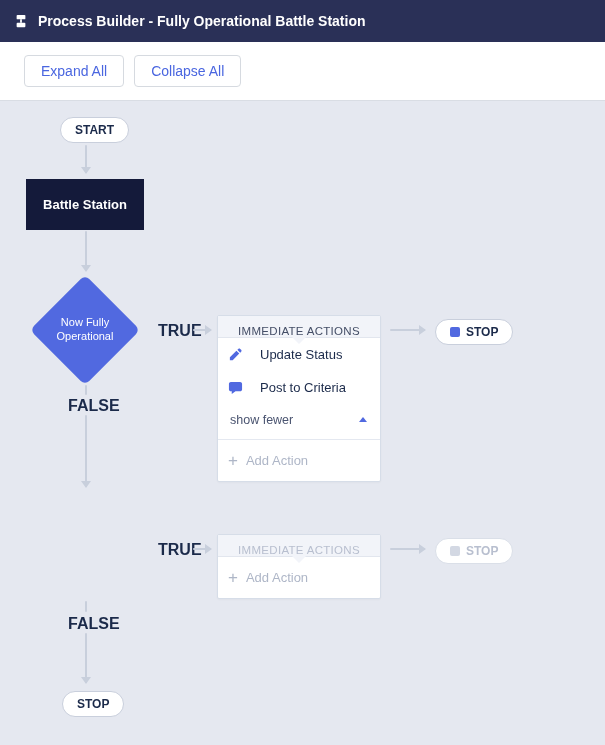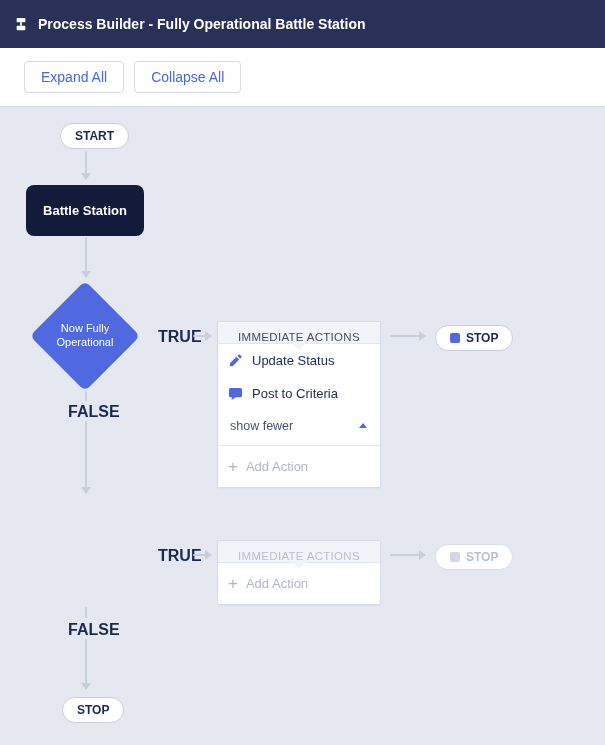--- a/index.html
+++ b/index.html
@@ -2,21 +2,21 @@
 <html><head>
 <meta charset="utf-8">
 <style>
   * { box-sizing: border-box; margin: 0; padding: 0; font-family: -apple-system, "Helvetica Neue", Arial, sans-serif; }
   html, body { width: 605px; height: 745px; }
   body { background: #e5e8f0; overflow: hidden; }
 
   
   .header {
     background: #2a3057;
-    height: 48px;
+    height: 42px;
     display: flex;
     align-items: center;
     padding: 0 14px;
     color: #fff;
     font-size: 14px;
     font-weight: 600;
   }
   .header .icon { margin-right: 10px; display: inline-flex; }
   .header svg { width: 14px; height: 14px; fill: #fff; }
 
@@ -62,21 +62,21 @@
   
   .object-node {
     position: absolute;
     background: #141a3a;
     color: #fff;
     font-size: 13px;
     font-weight: 600;
     padding: 18px 0;
     width: 118px;
     text-align: center;
-    border-radius: 8px;
+    border-radius: 0;
   }
 
   
   .diamond-wrap { position: absolute; width: 110px; height: 110px; }
   .diamond {
     position: absolute; top: 50%; left: 50%;
     width: 78px; height: 78px;
     transform: translate(-50%, -50%) rotate(45deg);
     border-radius: 6px;
   }
@@ -131,21 +131,21 @@
     width: 0; height: 0;
     border-left: 7px solid transparent;
     border-right: 7px solid transparent;
     border-top: 7px solid #f2f4f9;
   }
   .card-body .row {
     display: flex; align-items: center;
     padding: 9px 10px;
     font-size: 13px;
     color: #1b2a4a;
-    gap: 9px;
+    gap: 17px;
   }
   .card-body .row svg { width: 15px; height: 15px; fill: #5169e0; flex-shrink: 0; }
   .card-body .showfewer {
     display: flex; align-items: center; justify-content: space-between;
     padding: 9px 12px 12px;
     font-size: 12.5px;
     color: #4a5470;
     border-bottom: 1px solid #e4e8f0;
   }
   .card-body .showfewer svg { width: 10px; height: 10px; fill: #5169e0; }

